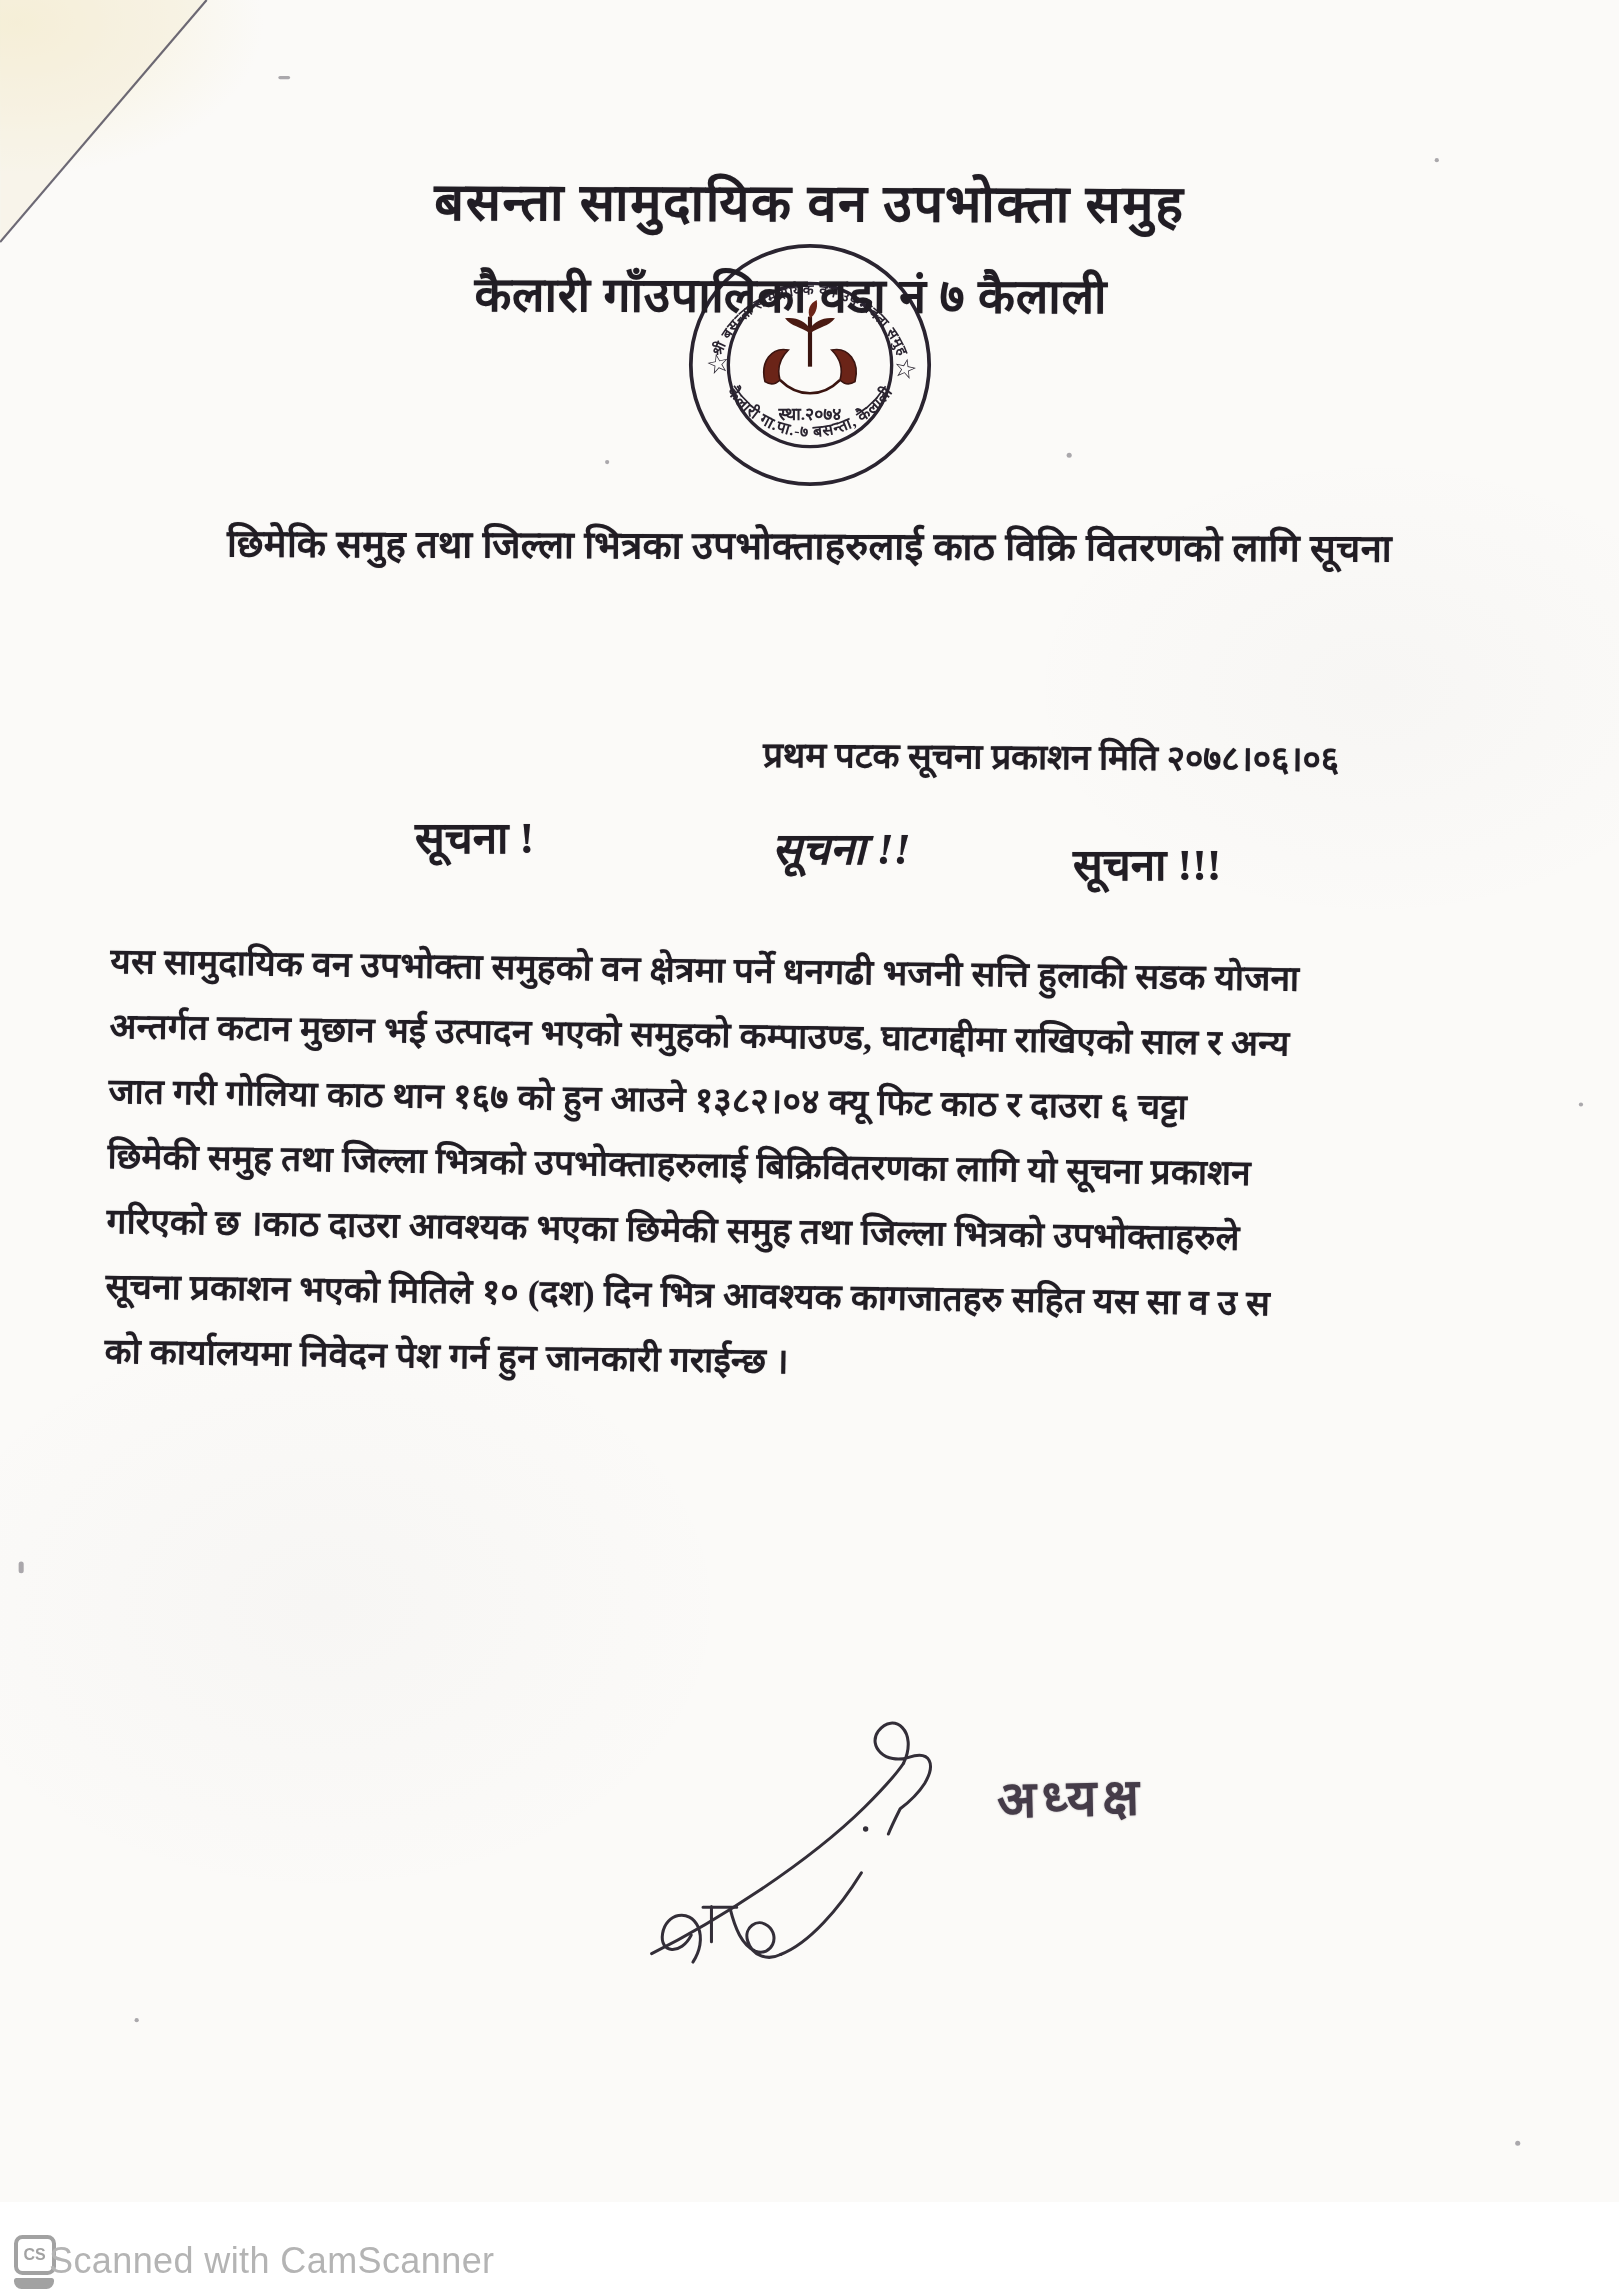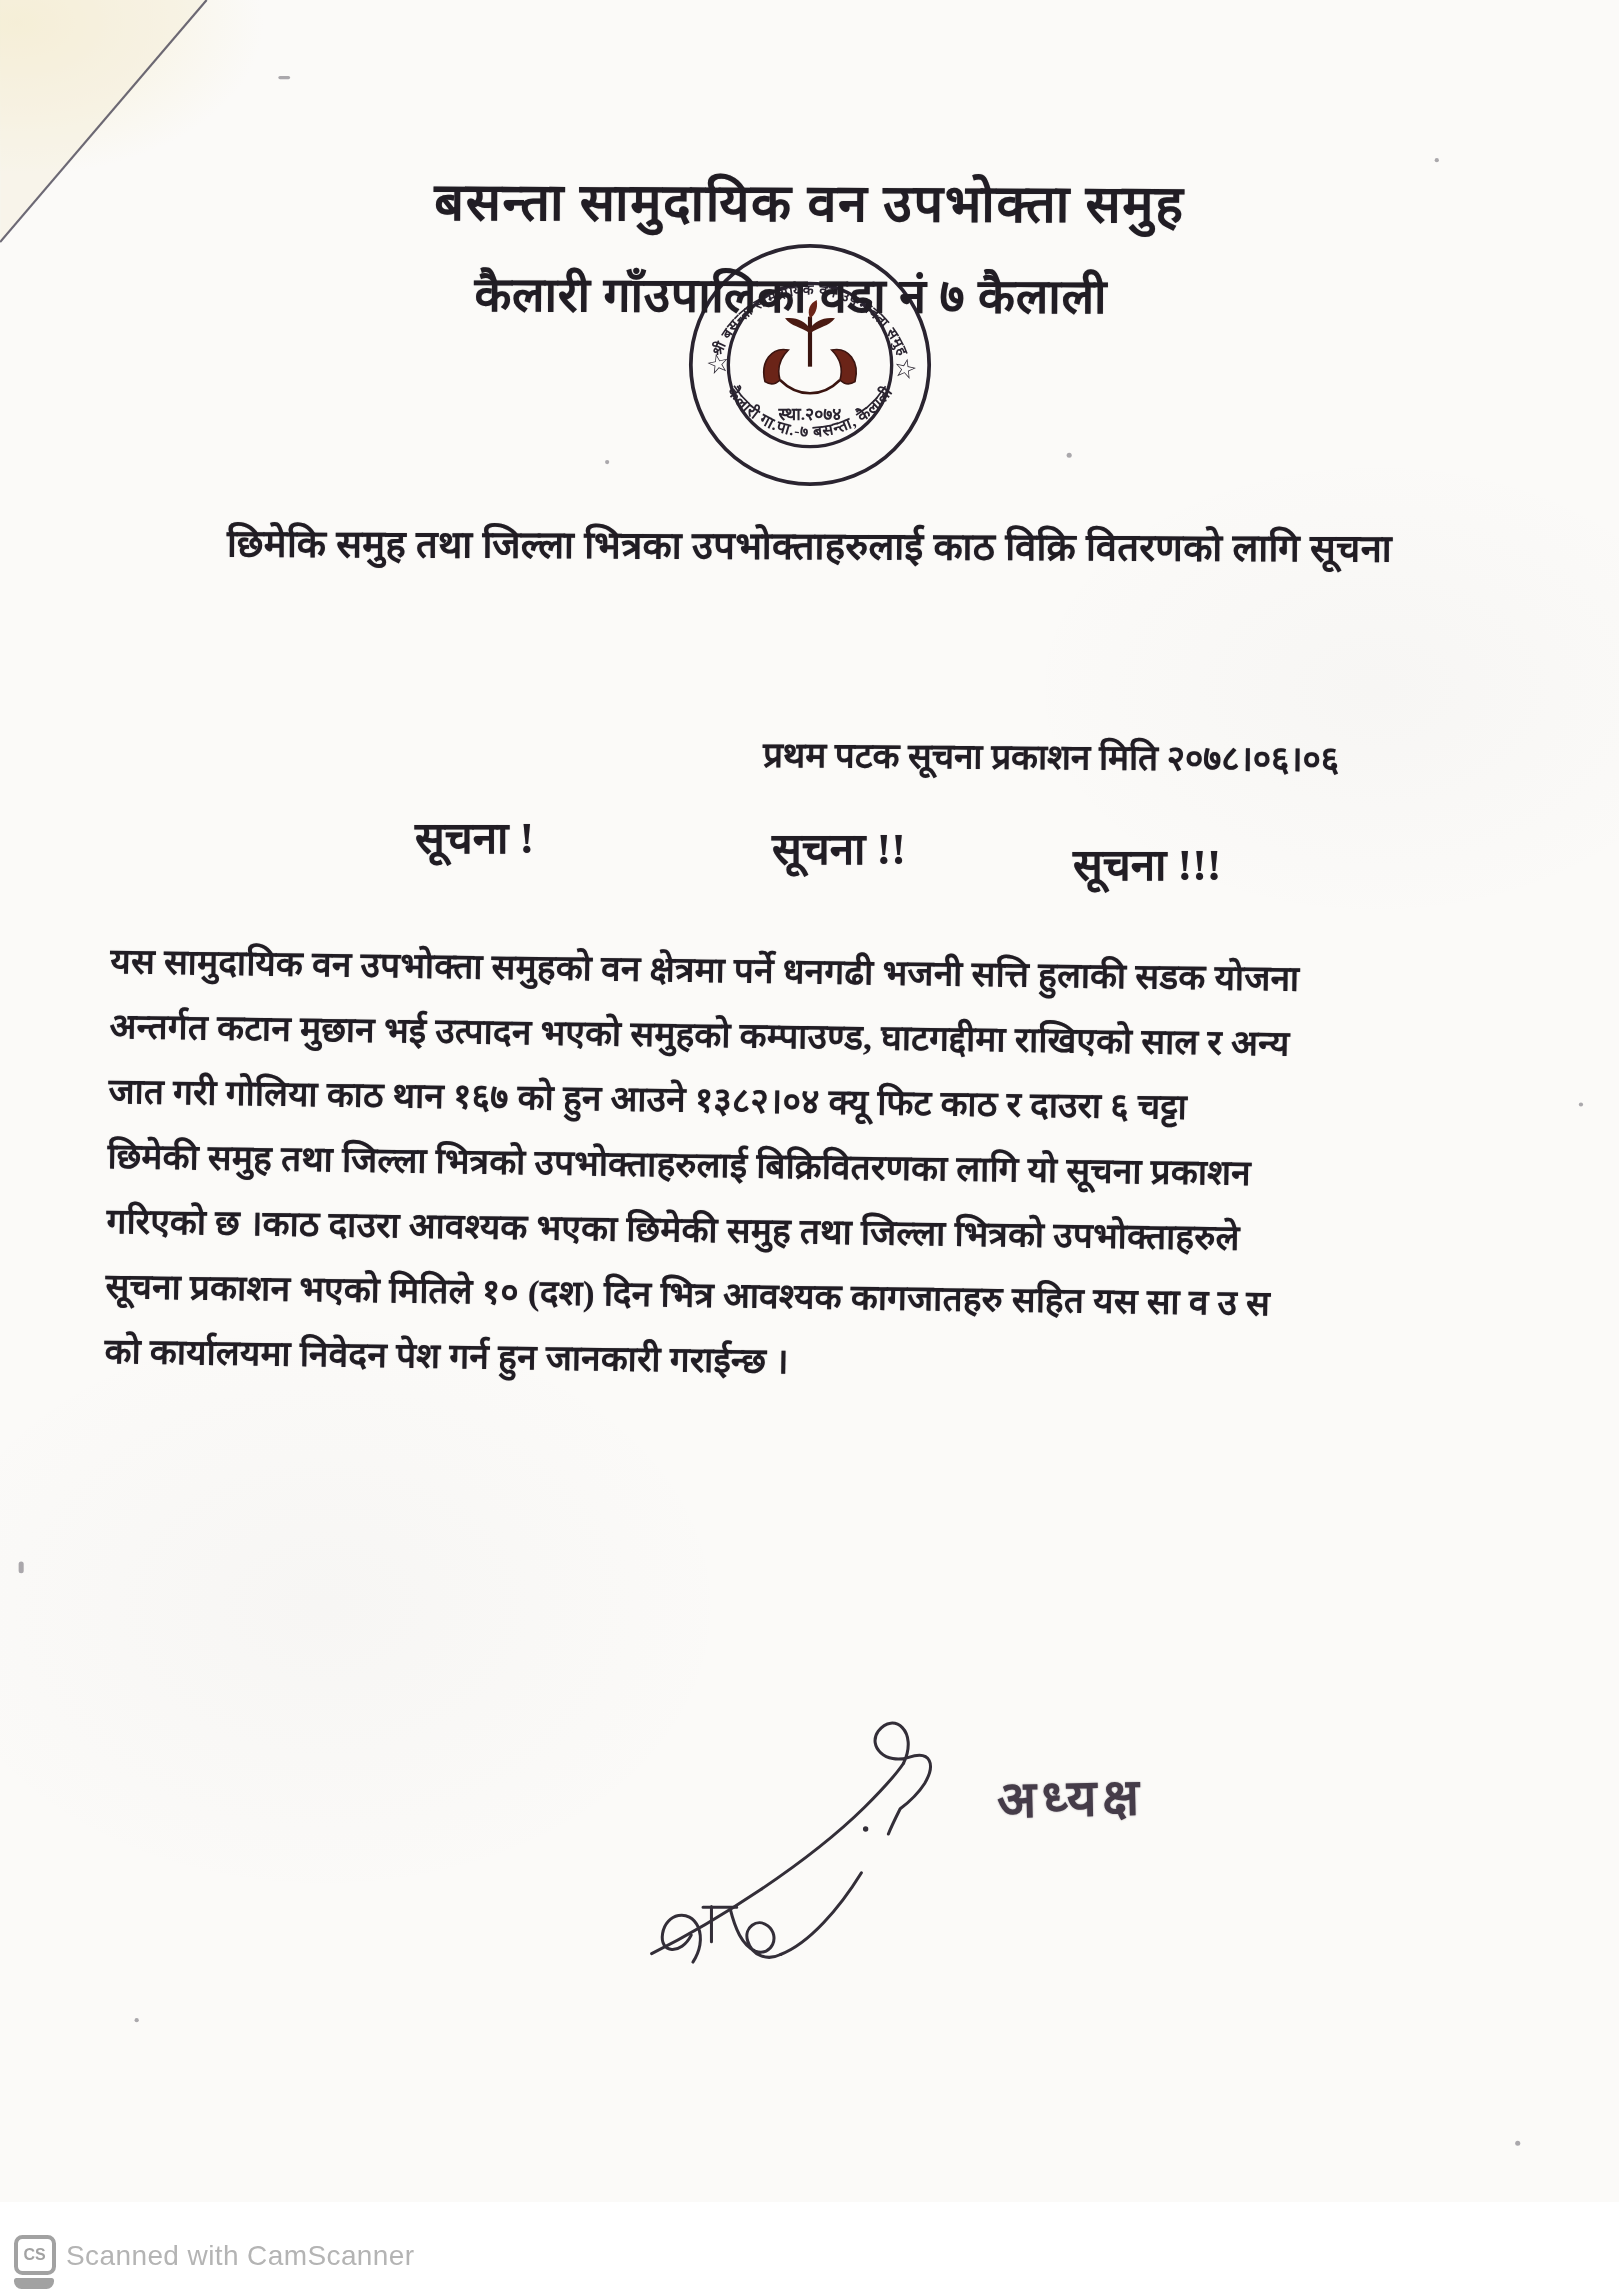--- a/index.html
+++ b/index.html
@@ -23,21 +23,21 @@
   .stamp{position:absolute;left:685px;top:240px;width:250px;height:250px;}
 
   .subject{top:518px;font-size:38px;letter-spacing:0.4px;transform:rotate(0.25deg);}
 
   .publication{position:absolute;left:763px;top:732px;font-size:35px;white-space:nowrap;
                transform:rotate(0.45deg);}
 
   .notice-row{position:absolute;left:0;top:806px;width:100%;height:76px;font-size:44px;}
   .notice-word{position:absolute;white-space:nowrap;}
   .notice-1{left:415px;top:0;}
-  .notice-2{left:772px;top:11px;}
+  .notice-2{left:772px;top:11px;font-style:italic;}
   .notice-3{left:1073px;top:19.4px;margin-top:8px;}
 
   .body-par{position:absolute;left:111px;top:929px;width:1417px;
             transform:rotate(0.85deg);transform-origin:0 0;}
   .body-line{font-size:35px;line-height:65px;white-space:nowrap;letter-spacing:0.3px;}
 
   .signature{position:absolute;left:639px;top:1682px;width:396px;height:304px;}
 
   .role-label{position:absolute;left:997px;top:1761px;font-size:51px;letter-spacing:5.9px;
               color:#453c49;transform:rotate(-1.2deg);
@@ -48,23 +48,23 @@
 
   
   .footer{position:absolute;left:0;bottom:0;width:100%;height:93px;background:#ffffff;}
   .cs-icon{position:absolute;left:13.5px;top:2235px;width:42px;height:54px;}
   .cs-box{box-sizing:border-box;width:42px;height:40px;border:4.2px solid #a2a2a2;border-radius:8.4px;
           display:flex;align-items:center;justify-content:center;
           font-family:"Liberation Sans","DejaVu Sans",sans-serif;font-weight:700;
           font-size:16px;color:#a2a2a2;}
   .cs-foot{position:absolute;left:0.8px;bottom:0;width:40px;height:11px;background:#a2a2a2;
            border-radius:2.5px 2.5px 7.6px 7.6px;}
-  .cs-text{position:absolute;left:66px;top:2240px;
+  .cs-text{position:absolute;left:49px;top:2240px;
            font-family:"Liberation Sans","DejaVu Sans",sans-serif;font-weight:400;
-           font-size:28px;color:#b4b4b4;letter-spacing:0.4px;white-space:nowrap;}
+           font-size:36px;color:#b4b4b4;letter-spacing:0.4px;white-space:nowrap;}
 </style>
 </head>
 <body>
 
 <div class="page">
 
   <svg class="artifacts" viewBox="0 0 1920 2722" xmlns="http://www.w3.org/2000/svg">
     <polygon points="0,0 245,0 0,287" fill="#f5eeda" opacity="0.45"></polygon>
     <line x1="245" y1="0" x2="0" y2="287" stroke="#4a4656" stroke-width="2.6" opacity="0.8"></line>
     <g fill="#5a5560" opacity="0.5">

